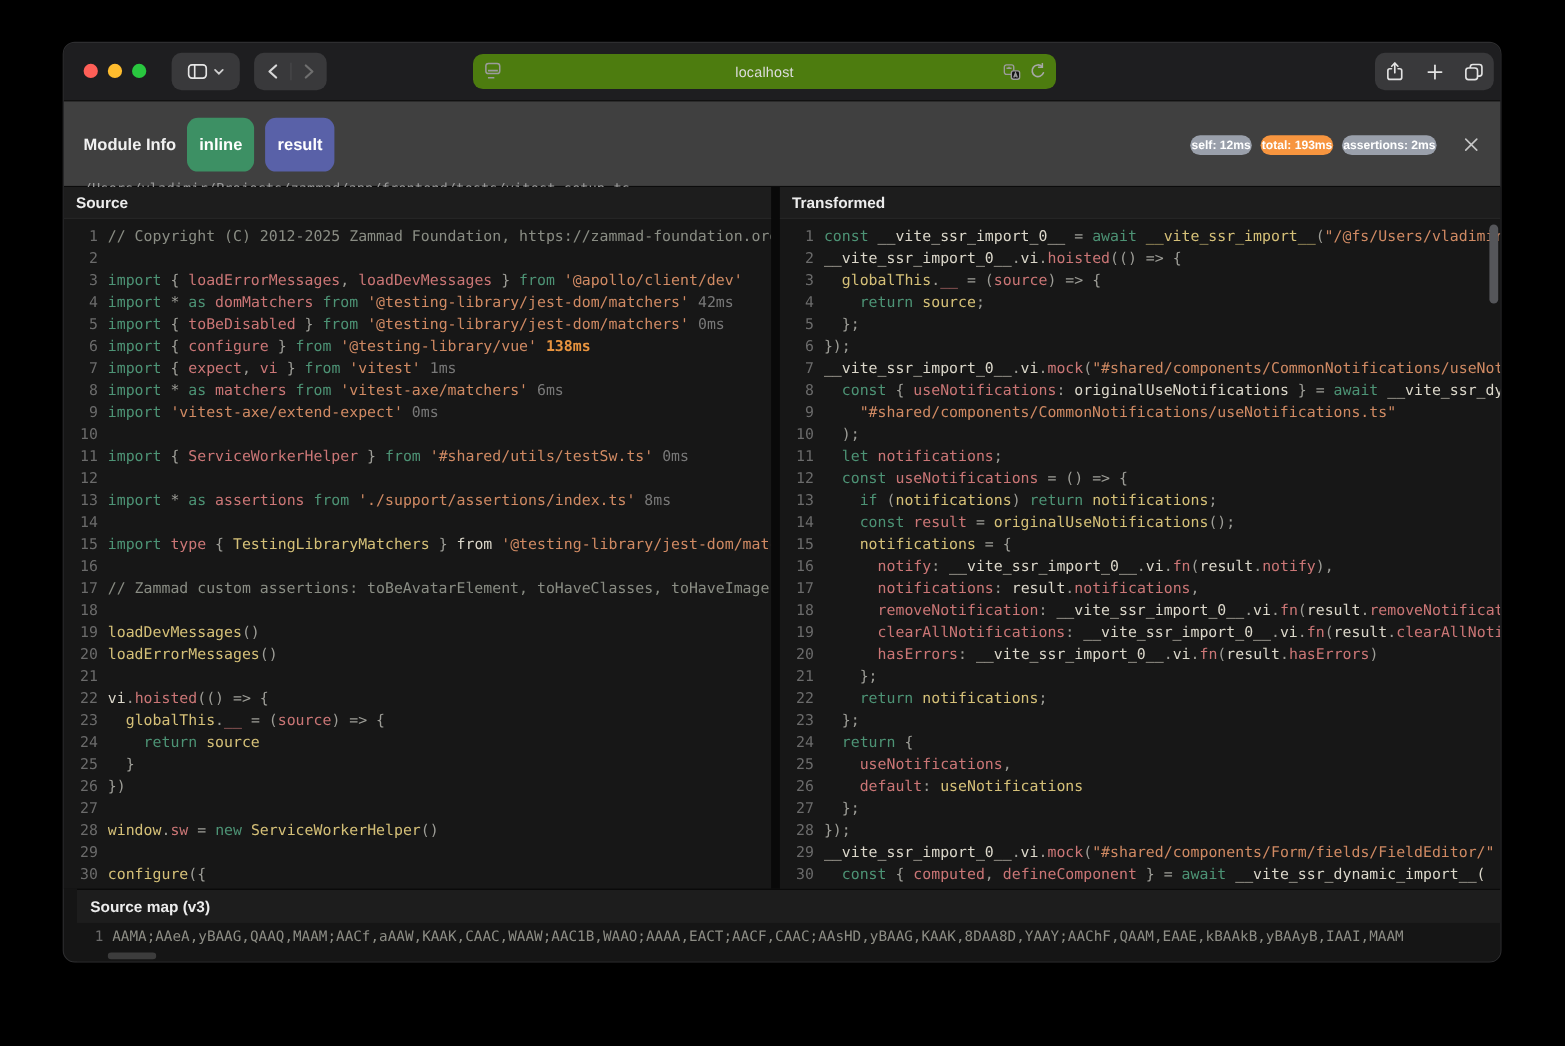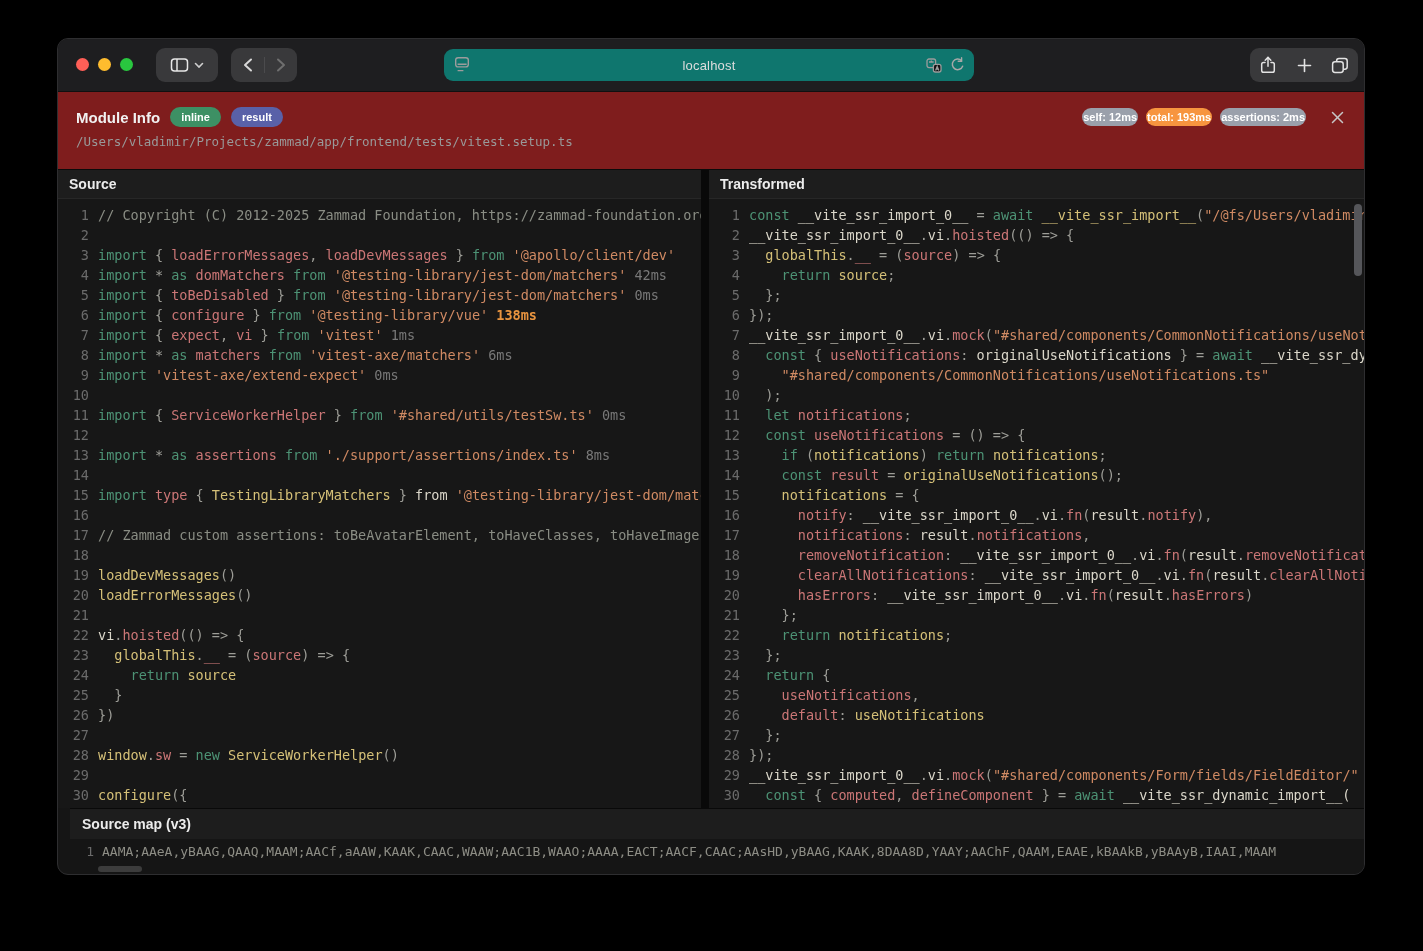--- a/index.html
+++ b/index.html
@@ -11,32 +11,32 @@
   
   .toolbar{position:relative;height:52px;background:#1e1e20;border-bottom:1px solid #101010;flex-shrink:0;}
   .traffic{position:absolute;left:18px;top:19px;display:flex;gap:9px;}
   .light{width:13px;height:13px;border-radius:50%;}
   .tb-group{position:absolute;top:9px;height:34px;background:#39393b;border-radius:9px;
             display:flex;align-items:center;justify-content:center;}
   #grp-sidebar{left:98px;width:62px;gap:5px;}
   #grp-nav{left:173px;width:66px;}
   .nav-btn{width:32px;height:34px;display:flex;align-items:center;justify-content:center;}
   .nav-divider{width:1px;height:16px;background:#4b4b4d;}
-  .url-field{position:absolute;left:386px;top:10px;width:530px;height:32px;background:#0f766e;
+  .url-field{position:absolute;left:372px;top:10px;width:530px;height:32px;background:#4d7c0f;
              border-radius:9px;display:flex;align-items:center;color:#dddddd;font-size:13px;}
   .url-reader{position:absolute;left:10px;top:7px;}
   .url-text{flex:1;text-align:center;font-weight:400;letter-spacing:.2px;}
   .url-right{position:absolute;right:9px;top:8px;display:flex;gap:8px;align-items:center;}
   #grp-actions{left:1192px;width:108px;display:flex;}
   .action-btn{flex:1;height:100%;display:flex;align-items:center;justify-content:center;}
   
-  .module-header{height:78px;box-sizing:border-box;padding:15px 18px 0;background:#7f1d1d;border-bottom:1px solid #0b0b0b;}
+  .module-header{height:78px;box-sizing:border-box;padding:15px 18px 0;background:#404040;border-bottom:1px solid #0b0b0b;}
   .mh-row{display:flex;align-items:center;}
   .mh-title{font-size:15px;font-weight:700;color:#f1f1f1;}
-  .badge{margin-left:10px;padding:4px 11px;border-radius:10px;font-size:11px;font-weight:700;color:#fff;white-space:nowrap;}
+  .badge{margin-left:10px;padding:16px 11px;border-radius:10px;font-size:15px;font-weight:700;color:#fff;white-space:nowrap;}
   .mh-spacer{flex:1;}
   .timing{margin-left:8px;padding:3px 1px;border-radius:10px;font-size:11px;font-weight:700;color:#fff;white-space:nowrap;}
   .close-btn{margin-left:22px;width:18px;height:18px;display:flex;align-items:center;justify-content:center;cursor:default;}
   .mh-path{margin-top:7px;font-family:"DejaVu Sans Mono",monospace;font-size:12.5px;color:#999;}
   
   .panels{flex:1;display:flex;background:#090909;gap:8px;min-height:0;}
   .panel{display:flex;flex-direction:column;background:#171717;min-width:0;}
   .panel.src{width:643px;flex:none;}
   .panel.trans{flex:1;position:relative;}
   .panel-header{height:28px;flex-shrink:0;background:#1d1d1d;border-bottom:1px solid #272727;

